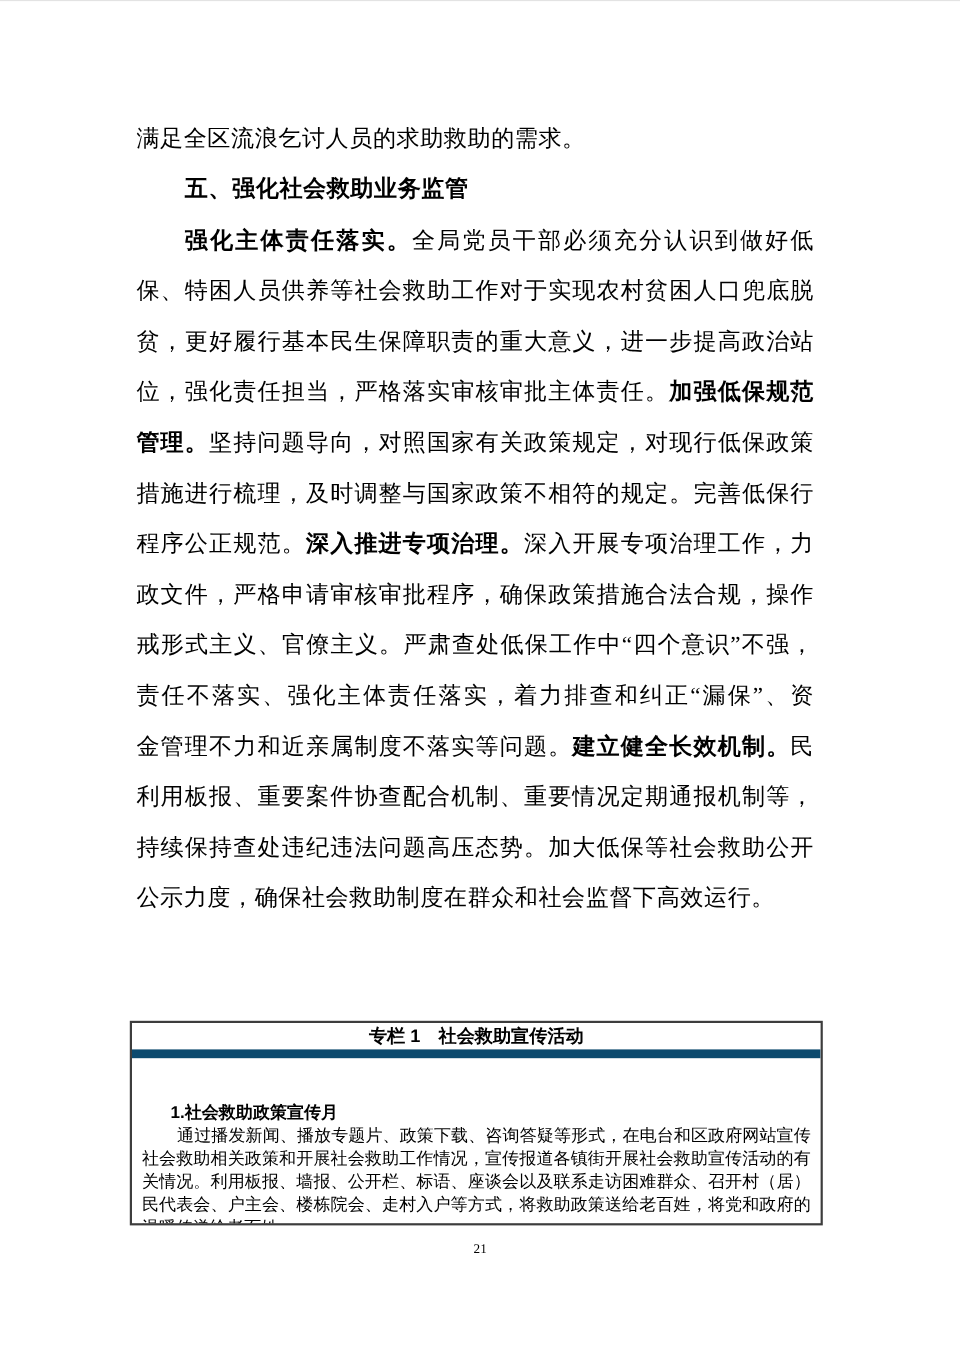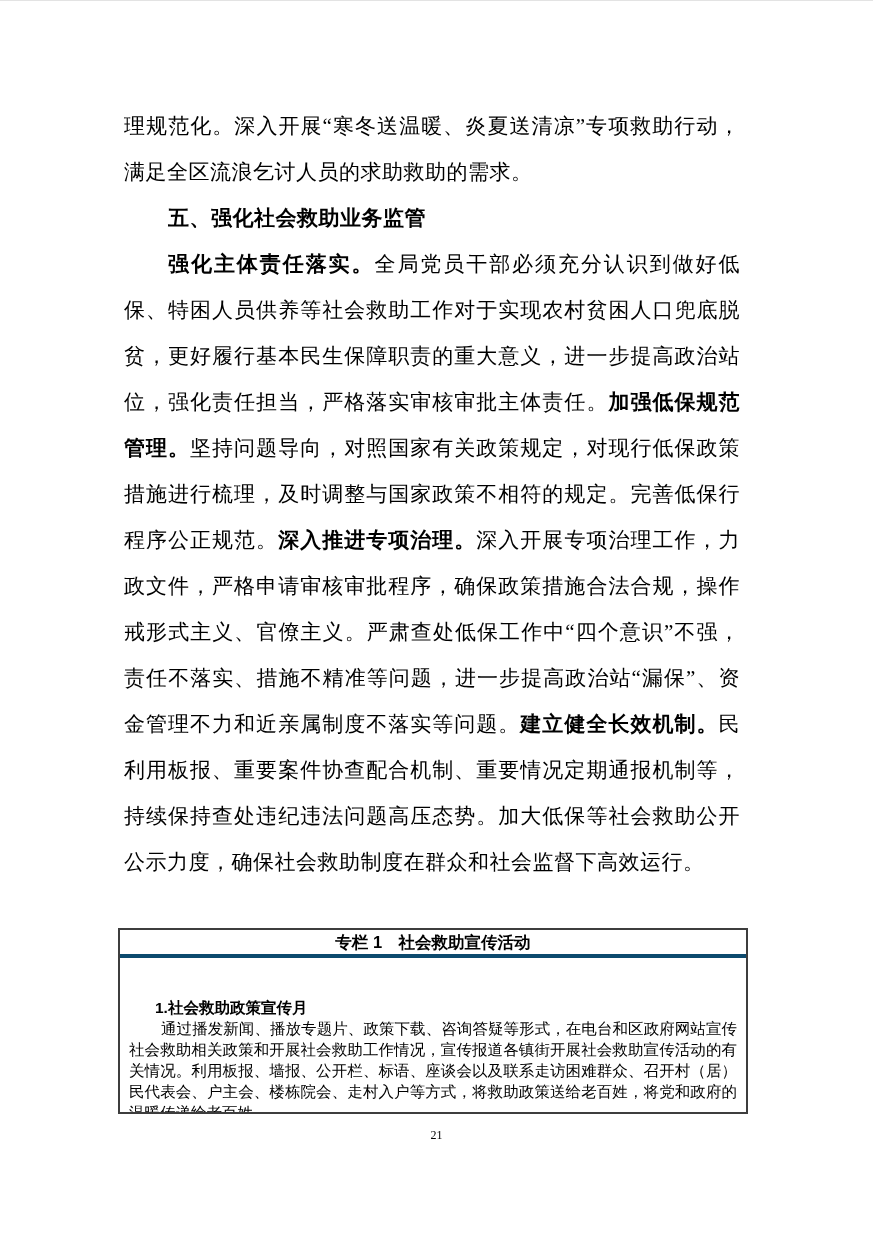--- a/index.html
+++ b/index.html
@@ -64,21 +64,21 @@
     border: 2px solid #3d3d3d;
     overflow: hidden;
   }
   .callout-header {
     height: 24px;
     line-height: 24px;
     text-align: center;
     font-size: 16.5px;
     font-weight: bold;
     font-family: "Liberation Sans", "DejaVu Sans", sans-serif;
-    border-bottom: 4px solid #0c4a6e;
+    border-bottom: 8px solid #0c4a6e;
   }
   .callout-body {
     padding: 3px 9px 4px 9px;
     margin-top: 36px;
   }
   .co-subhead {
     font-size: 15.5px;
     line-height: 21px;
     font-weight: bold;
     font-family: "Liberation Sans", "DejaVu Sans", sans-serif;
@@ -101,33 +101,32 @@
     font-size: 12px;
   }
 </style>
 </head>
 <body>
 
 <div class="page">
   <div class="scan-edge"></div>
 
   <div class="body-text">
-      <div class="line"><span>理规范化。深入开展“寒冬送温暖、炎夏送清凉”专项救助行动，</span></div>
       <div class="line no-just"><span>满足全区流浪乞讨人员的求助救助的需求。</span></div>
       <div class="line heading indent no-just"><span class="b">五、强化社会救助业务监管</span></div>
       <div class="line indent"><span class="b">强化主体责任落实。</span><span>全局党员干部必须充分认识到做好低</span></div>
       <div class="line"><span>保、特困人员供养等社会救助工作对于实现农村贫困人口兜底脱</span></div>
       <div class="line"><span>贫，更好履行基本民生保障职责的重大意义，进一步提高政治站</span></div>
       <div class="line"><span>位，强化责任担当，严格落实审核审批主体责任。</span><span class="b">加强低保规范</span></div>
       <div class="line"><span class="b">管理。</span><span>坚持问题导向，对照国家有关政策规定，对现行低保政策</span></div>
       <div class="line"><span>措施进行梳理，及时调整与国家政策不相符的规定。完善低保行</span></div>
       <div class="line"><span>程序公正规范。</span><span class="b">深入推进专项治理。</span><span>深入开展专项治理工作，力</span></div>
       <div class="line"><span>政文件，严格申请审核审批程序，确保政策措施合法合规，操作</span></div>
       <div class="line"><span>戒形式主义、官僚主义。严肃查处低保工作中“四个意识”不强，</span></div>
-      <div class="line"><span>责任不落实、措施不精准等问题，进一步提高政治站“漏保”、资</span></div>
+      <div class="line"><span>责任不落实、强化主体责任落实，着力排查和纠正“漏保”、资</span></div>
       <div class="line"><span>金管理不力和近亲属制度不落实等问题。</span><span class="b">建立健全长效机制。</span><span>民</span></div>
       <div class="line"><span>利用板报、重要案件协查配合机制、重要情况定期通报机制等，</span></div>
       <div class="line"><span>持续保持查处违纪违法问题高压态势。加大低保等社会救助公开</span></div>
       <div class="line no-just"><span>公示力度，确保社会救助制度在群众和社会监督下高效运行。</span></div>
     </div>
 
   <div class="callout">
     <div class="callout-header">专栏 1　社会救助宣传活动</div>
     <div class="callout-body">
         <div class="co-subhead">1.社会救助政策宣传月</div>

